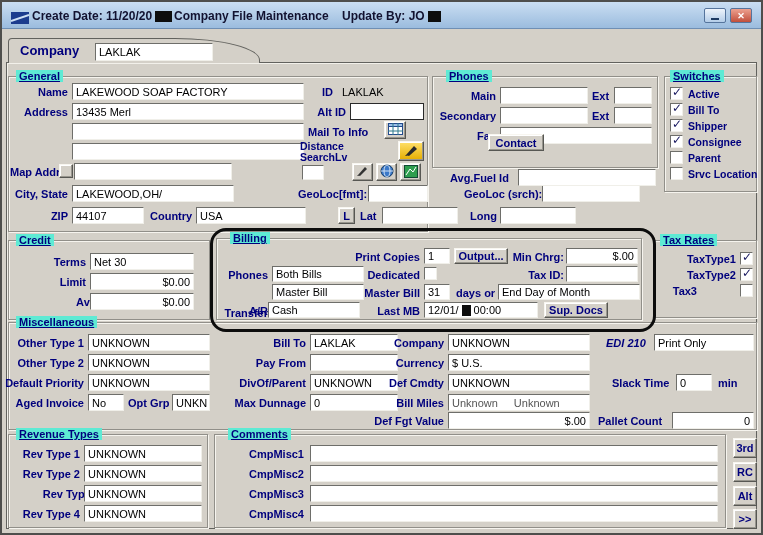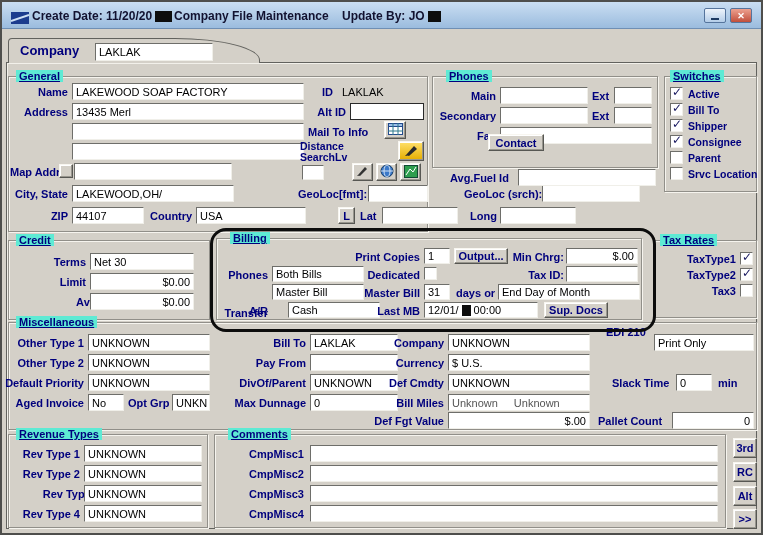--- a/index.html
+++ b/index.html
@@ -214,48 +214,48 @@
   <div class="fld" style="left:566px;top:266px;width:72px;height:16px;"></div>
 
   <div class="lbl r" style="left:220px;top:287px;width:48px;margin-top:20px;">Transfer</div>
   <div class="fld" style="left:272px;top:284px;width:92px;height:16px;">Master Bill</div>
   <div class="lbl r" style="left:352px;top:287px;width:68px;">Master Bill</div>
   <div class="fld" style="left:424px;top:284px;width:26px;height:16px;">31</div>
   <div class="lbl" style="left:456px;top:287px;">days or</div>
   <div class="fld" style="left:498px;top:284px;width:142px;height:16px;">End Day of Month</div>
 
   <div class="lbl r" style="left:220px;top:305px;width:48px;">A/R</div>
-  <div class="fld" style="left:288px;top:302px;width:92px;height:16px;">Cash</div>
+  <div class="fld" style="left:268px;top:302px;width:92px;height:16px;">Cash</div>
   <div class="lbl r" style="left:352px;top:305px;width:68px;">Last MB</div>
   <div class="fld" style="left:424px;top:302px;width:114px;height:16px;">
     <span>12/01/</span>
     <span class="redact" style="width:9px;margin:0 3px;"></span>
     <span>00:00</span>
   </div>
   <div class="btn" style="left:544px;top:302px;width:64px;height:16px;">Sup. Docs</div>
 
   <div class="fs" style="left:654px;top:240px;width:103px;height:78px;"></div>
   <div class="leg" style="left:660px;top:234px;">Tax Rates</div>
   <div class="lbl r" style="left:658px;top:253px;width:78px;">TaxType1</div>
   <div class="chk on" style="left:740px;top:252px;"></div>
   <div class="lbl r" style="left:658px;top:269px;width:78px;">TaxType2</div>
   <div class="chk on" style="left:740px;top:268px;"></div>
-  <div class="lbl r" style="left:658px;top:285px;width:78px;">Tax3</div>
+  <div class="lbl r" style="left:619px;top:285px;width:78px;">Tax3</div>
   <div class="chk" style="left:740px;top:284px;"></div>
 
   <div class="fs" style="left:8px;top:322px;width:749px;height:108px;"></div>
   <div class="leg" style="left:16px;top:316px;">Miscellaneous</div>
 
   <div class="lbl r" style="left:8px;top:337px;width:76px;">Other Type 1</div>
   <div class="fld" style="left:88px;top:334px;width:122px;height:17px;">UNKNOWN</div>
   <div class="lbl r" style="left:246px;top:337px;width:60px;">Bill To</div>
   <div class="fld" style="left:310px;top:334px;width:88px;height:17px;">LAKLAK</div>
   <div class="lbl r" style="left:394px;top:337px;width:50px;">Company</div>
   <div class="fld" style="left:448px;top:334px;width:142px;height:17px;">UNKNOWN</div>
-  <div class="lbl" style="left:606px;top:326px;">EDI 210</div>
+  <div class="lbl" style="left:606px;top:337px;font-style:italic;">EDI 210</div>
   <div class="fld" style="left:654px;top:334px;width:100px;height:17px;">Print Only</div>
 
   <div class="lbl r" style="left:8px;top:357px;width:76px;">Other Type 2</div>
   <div class="fld" style="left:88px;top:354px;width:122px;height:17px;">UNKNOWN</div>
   <div class="lbl r" style="left:246px;top:357px;width:60px;">Pay From</div>
   <div class="fld" style="left:310px;top:354px;width:88px;height:17px;"></div>
   <div class="lbl r" style="left:394px;top:357px;width:50px;">Currency</div>
   <div class="fld" style="left:448px;top:354px;width:142px;height:17px;">$ U.S.</div>
 
   <div class="lbl r" style="left:0px;top:377px;width:84px;">Default Priority</div>

